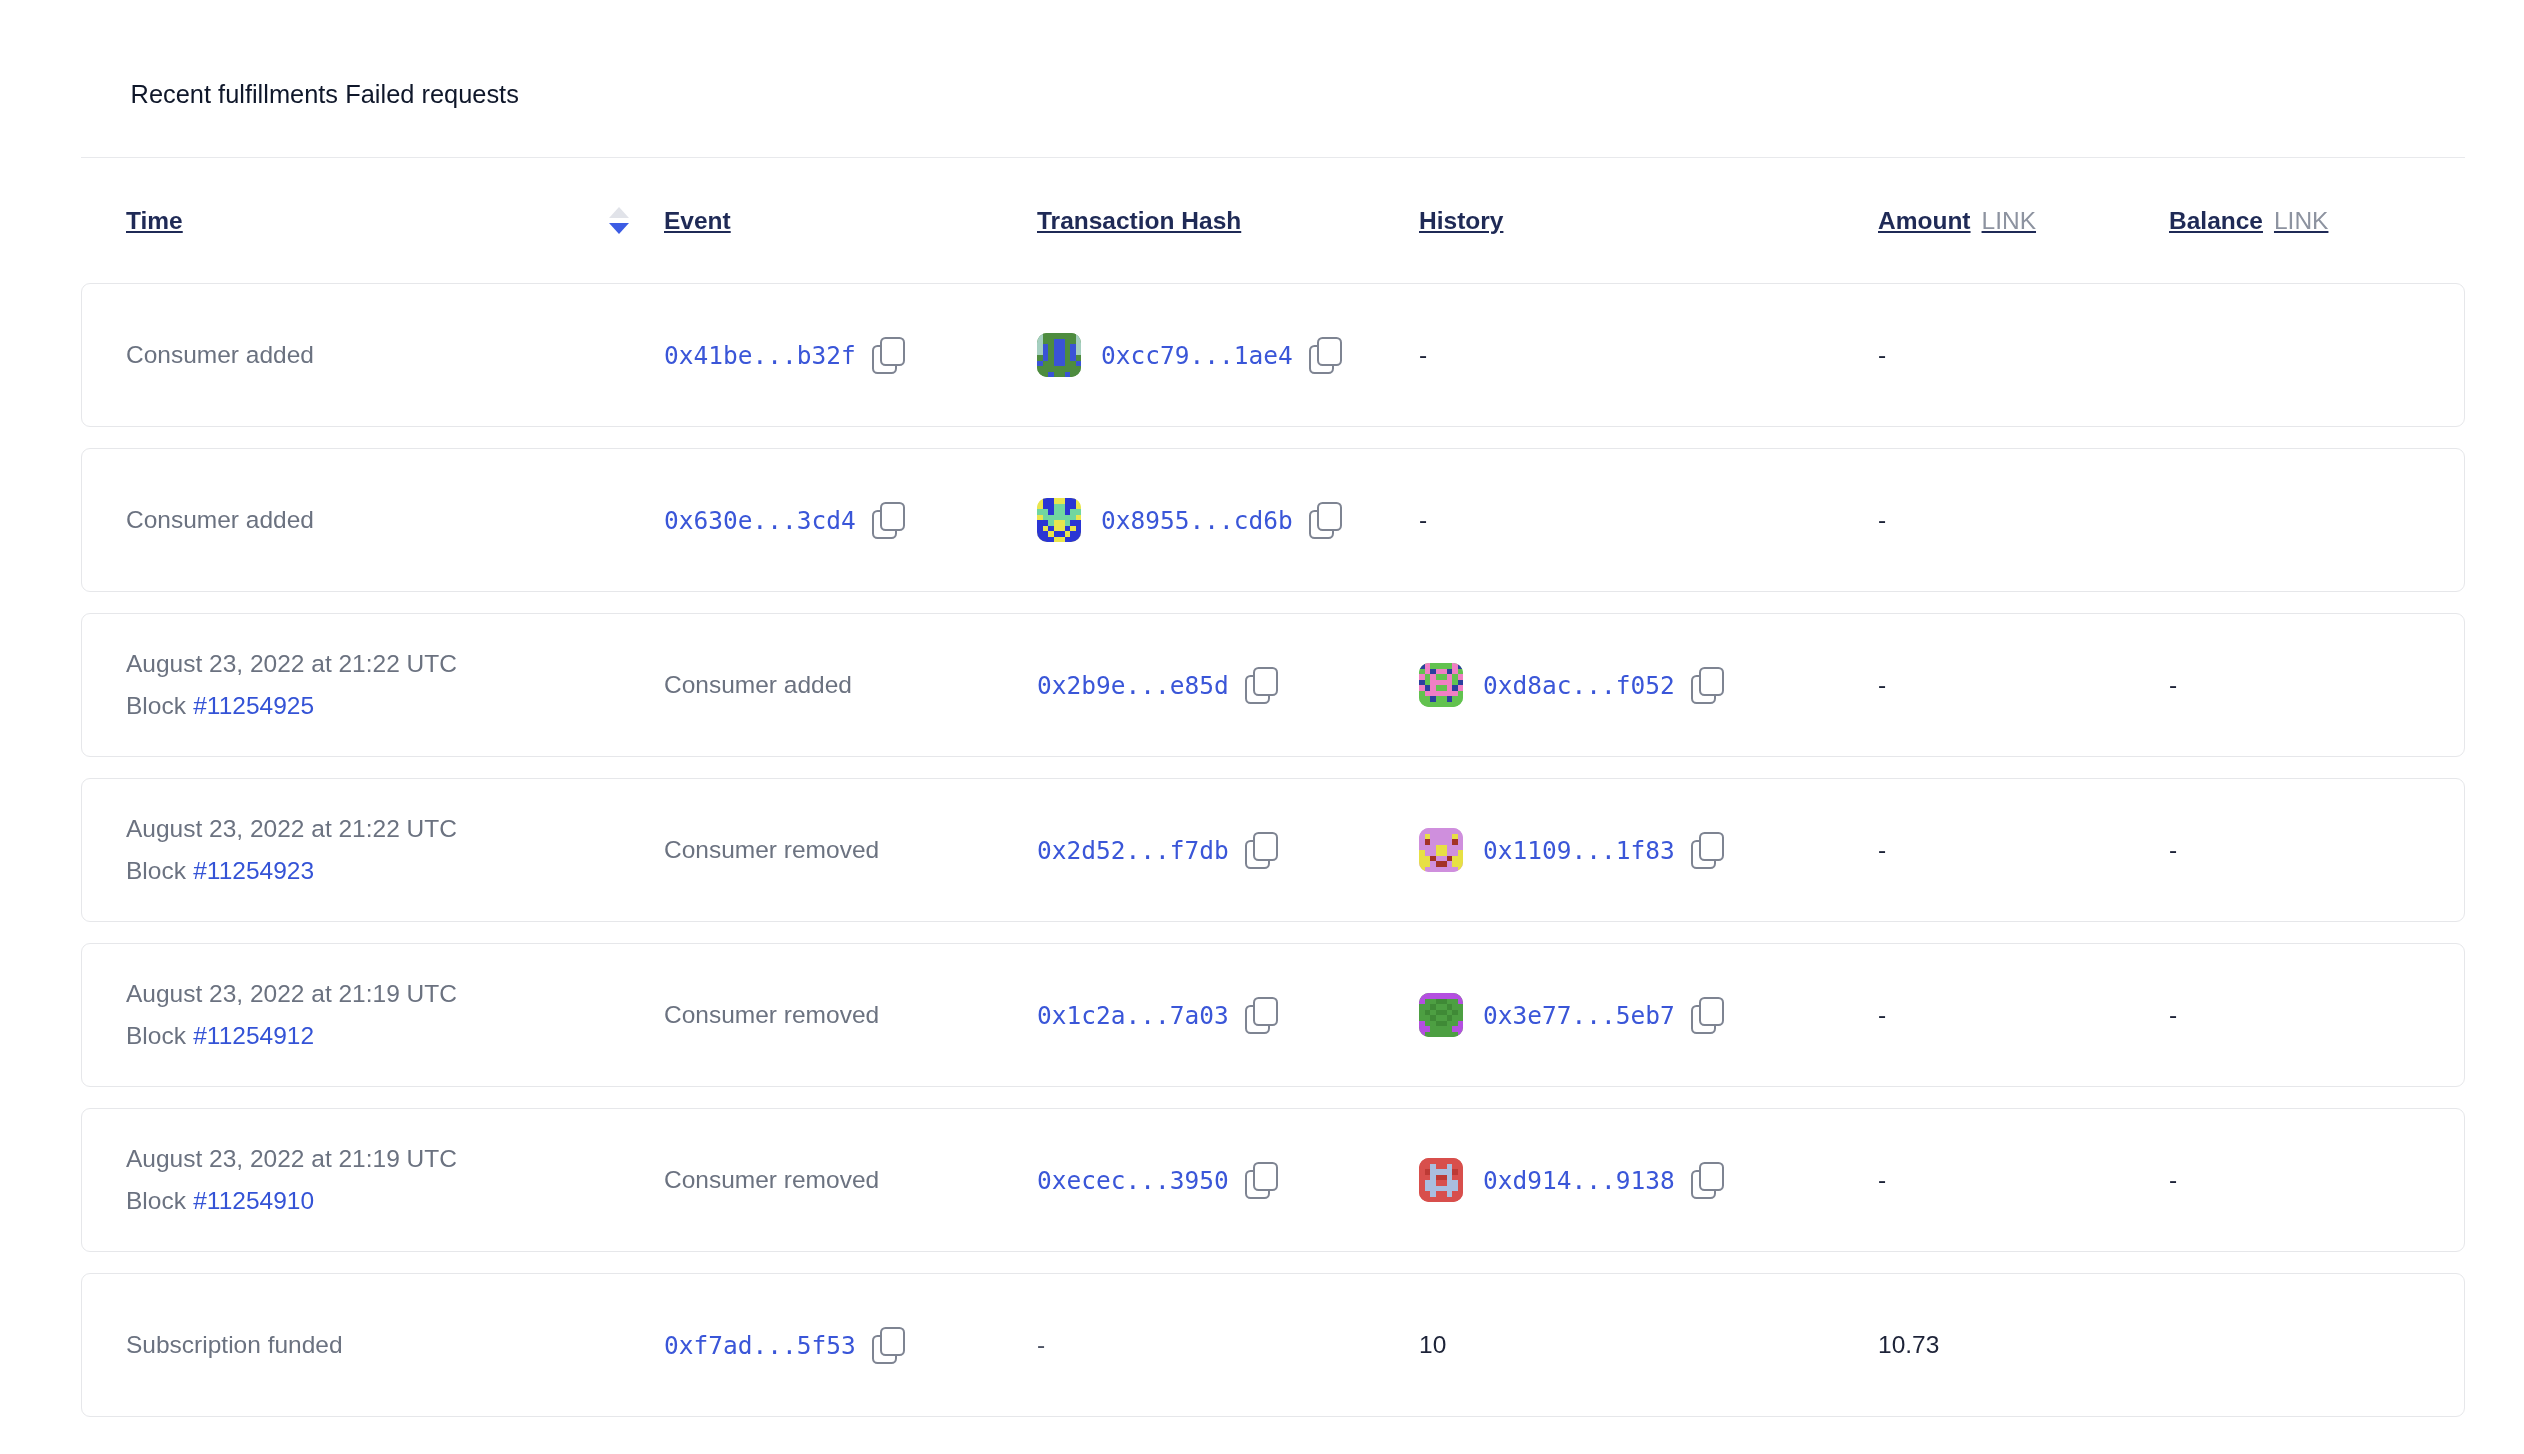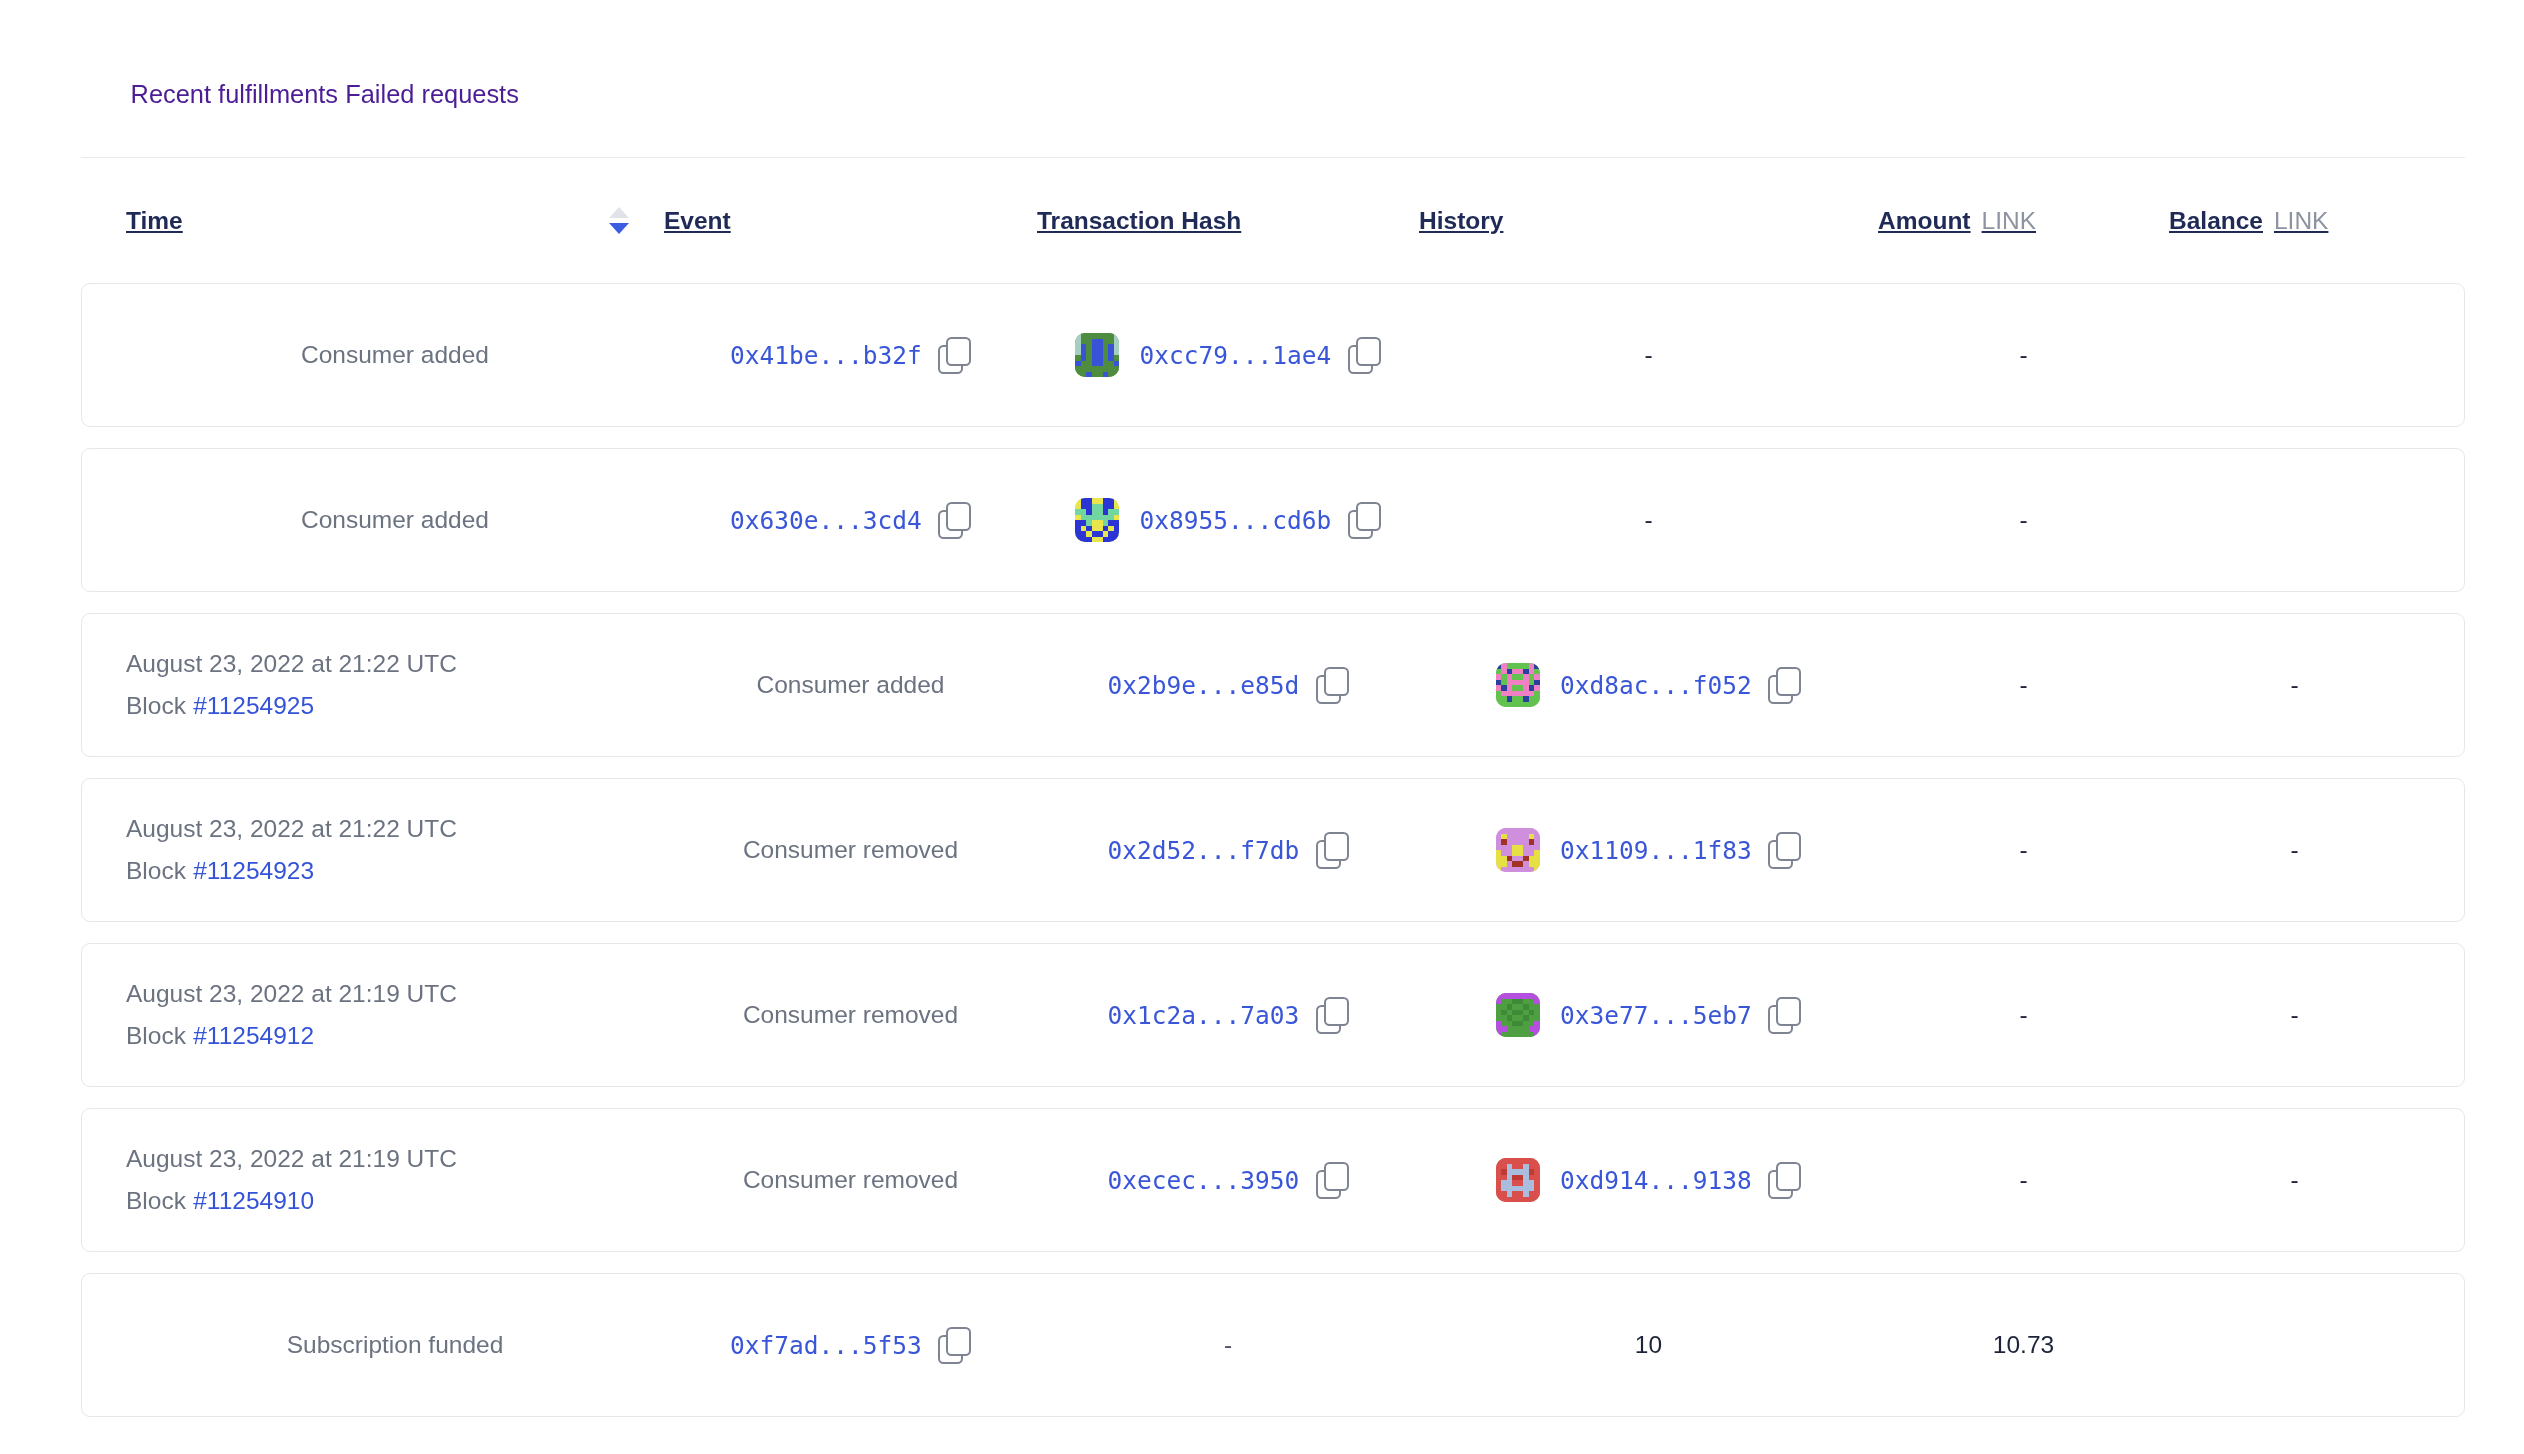--- a/index.html
+++ b/index.html
@@ -5,21 +5,21 @@
   * { box-sizing: border-box; margin: 0; padding: 0; }
   html, body { width: 2525px; height: 1454px; background: #ffffff; overflow: hidden;
     font-family: "Liberation Sans", sans-serif; }
   .container { position: absolute; left: 81px; top: 0; width: 2384px; }
 
   h1.page-title { margin-top: 9px; font-size: 38px; font-weight: 700; color: #1f2b5e; letter-spacing: 0; }
 
   
   .tabbar { position: relative; margin-top: 31px; height: 127px; display: flex; align-items: center;
     border-bottom: 1.8px solid #e8e9ec; padding-left: 46px; }
-  .tab { font-size: 25.4px; color: #4c1d95; cursor: pointer; white-space: nowrap; }
+  .tab { font-size: 25.4px; color: #0f172a; cursor: pointer; white-space: nowrap; }
   .tab-plain { padding: 0 3.6px; }
   .tab-active-box { margin: 0 40px; height: 111px; border: 5.5px solid #3d5ce0; border-radius: 12.7px;
     background: #ffffff; display: flex; align-items: center; justify-content: center;
     padding: 0 42px; transform: translateY(5.5px); z-index: 2; }
   .tab-active-box .tab { color: #2f54e0; }
 
   
   .thead { display: grid; grid-template-columns: 538px 373px 382px 459px 291px 1fr;
     padding: 0 45px; height: 125px; align-items: center; }
   .th { font-size: 24.5px; font-weight: 700; color: #1f2a56; text-decoration: underline; }
@@ -28,21 +28,21 @@
   .sort-arrows { margin-left: auto; margin-right: 35px; display: flex; flex-direction: column; align-items: center; cursor: pointer; }
   .sort-up { width: 0; height: 0; border-left: 10px solid transparent; border-right: 10px solid transparent;
     border-bottom: 11.8px solid #e1e3e9; margin-bottom: 4.5px; }
   .sort-down { width: 0; height: 0; border-left: 10px solid transparent; border-right: 10px solid transparent;
     border-top: 11.8px solid #3c5ce4; }
 
   
   .card { display: grid; grid-template-columns: 538px 373px 382px 459px 291px 1fr;
     align-items: center; padding: 0 44px; height: 144px; margin-bottom: 21px;
     border: 1.8px solid #e6e7ea; border-radius: 9px; background: #ffffff; }
-  .cell { display: flex; align-items: center; min-width: 0; justify-content: center; }
+  .cell { display: flex; align-items: center; min-width: 0; }
   .time-cell { flex-direction: column; align-items: flex-start; justify-content: center; gap: 14.5px; }
   .date { font-size: 24.5px; color: #6b7280; }
   .blockline { font-size: 24.5px; color: #6b7280; }
   .blocknum { color: #3453d6; text-decoration: none; cursor: pointer; margin-left: 7.3px; }
   .event-text { font-size: 24.5px; color: #6b7280; }
   .hash { font-family: "DejaVu Sans Mono", monospace; font-size: 24.5px; color: #3a56d8;
     text-decoration: none; cursor: pointer; white-space: nowrap; }
   .copy-icon { position: relative; display: inline-block; width: 33px; height: 36px; margin-left: 16.4px; cursor: pointer; flex: none; }
   .copy-icon::before { content: ""; position: absolute; left: 0; top: 8.2px; width: 21px; height: 24.5px;
     border: 2.7px solid #7e8492; border-radius: 5.5px; background: #fff; }

